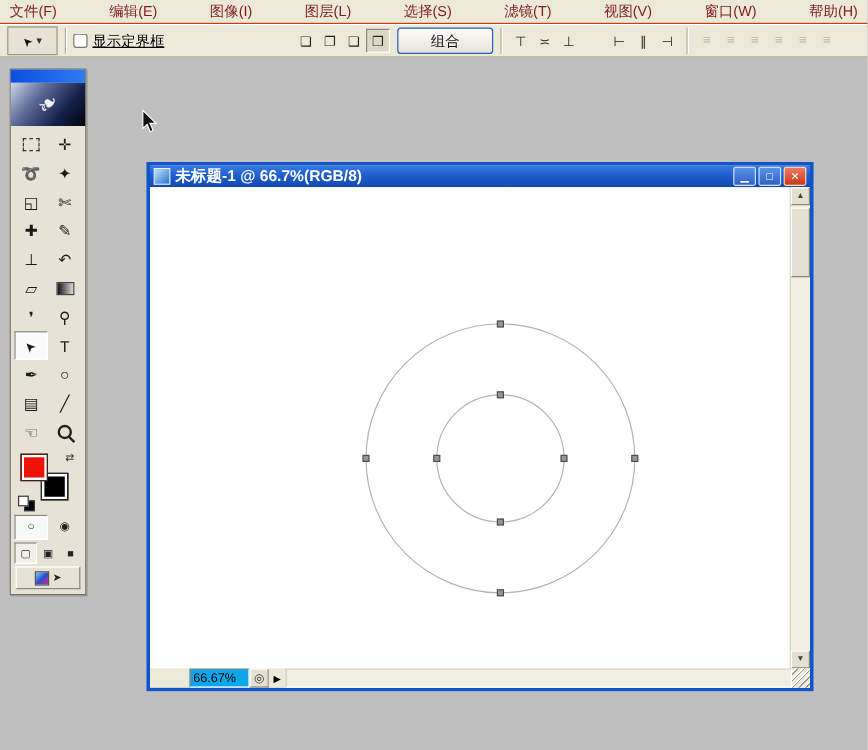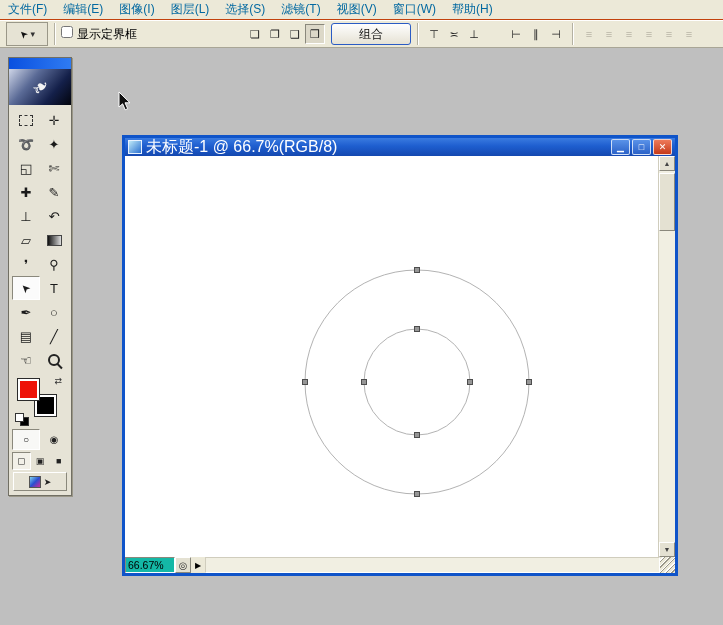--- a/index.html
+++ b/index.html
@@ -6,36 +6,36 @@
   body{
     width:723px;height:625px;position:relative;overflow:hidden;
     background:#bfbfbf;
     font-family:"Liberation Sans","DejaVu Sans",sans-serif;
     -webkit-font-smoothing:antialiased;
   }
   
   .menu-bar{
     position:absolute;left:0;top:0;width:723px;height:19px;
     background:#ece9d8;display:flex;align-items:center;
-    font-size:12px;color:#0369a1;border-bottom:4px solid #c2410c;
+    font-size:12px;color:#7f1d1d;border-bottom:4px solid #c2410c;justify-content:space-between;
   }
   .menu-item{padding:1px 8px;white-space:nowrap;}
   .options-bar{
     position:absolute;left:0;top:20px;width:723px;height:28px;box-sizing:border-box;
     background:#ece9d8;border-top:1px solid #fff;border-bottom:1px solid #a9a696;
     display:flex;align-items:center;gap:6px;padding:0 6px;font-size:12px;
   }
   .tool-preset{
     width:40px;height:22px;border:1px solid #9a9788;background:#e6e3d4;
     display:flex;align-items:center;justify-content:center;gap:3px;
   }
   .tool-preset .arrow{display:inline-block;transform:rotate(-135deg);font-size:10px;color:#111;}
   .tool-preset .dd{font-size:9px;color:#333;}
   .vdiv{width:1px;height:22px;background:#b4b1a2;box-shadow:1px 0 0 #fff;}
-  .chk-wrap{display:flex;align-items:flex-start;gap:4px;}
+  .chk-wrap{display:flex;align-items:center;gap:4px;text-decoration:underline;}
   .chk-wrap input{width:12px;height:12px;margin:0;}
   .sbtn{
     width:18px;height:18px;display:flex;align-items:center;justify-content:center;
     font-size:11px;color:#222;background:#ece9d8;border:1px solid #ece9d8;
   }
   .sbtn.pressed{border-color:#8a887c #fff #fff #8a887c;background:#dcd8c8;}
   .grp{display:flex;align-items:center;}
   .combine-btn{
     min-width:78px;height:20px;border:1px solid #2a5bc4;border-radius:3px;
     background:linear-gradient(180deg,#fefefe,#e6e2d4);
@@ -95,21 +95,21 @@
   
   .doc-window{
     position:absolute;left:122px;top:135px;width:556px;height:441px;box-sizing:border-box;
     border:3px solid #0f54c9;background:#ece9d8;display:flex;flex-direction:column;
   }
   .title-bar{
     height:18px;flex:0 0 18px;display:flex;align-items:center;gap:4px;padding:0 3px;
     background:linear-gradient(180deg,#3a7be0 0%,#1e5ecf 45%,#1448b0 100%);
   }
   .doc-icon{width:12px;height:12px;background:linear-gradient(135deg,#bfeaf8,#2a6fd0);border:1px solid #e8f2ff;flex:0 0 12px;}
-  .title-text{color:#fff;font-weight:normal;font-size:16px;flex:1;white-space:nowrap;overflow:hidden;}
+  .title-text{color:#fff;font-weight:bold;font-size:13px;flex:1;white-space:nowrap;overflow:hidden;}
   .win-btns{display:flex;gap:2px;}
   .win-btn{
     width:17px;height:14px;border:1px solid rgba(255,255,255,.75);border-radius:2px;
     color:#fff;font-size:9px;line-height:1;display:flex;align-items:center;justify-content:center;
     background:linear-gradient(180deg,#5a92e8,#2b62c8);
   }
   .win-btn.close{background:linear-gradient(180deg,#ee7a5a,#c53a1a);}
   .doc-body{flex:1;display:flex;min-height:0;}
   .canvas{flex:1;background:#fff;position:relative;overflow:hidden;}
   .drawing{position:absolute;left:0;top:0;}
@@ -118,21 +118,21 @@
     height:15px;flex:0 0 15px;display:flex;align-items:center;justify-content:center;
     font-size:7px;color:#444;background:#e4e1d2;
     border:1px solid #fff;border-right-color:#8a887c;border-bottom-color:#8a887c;box-sizing:border-box;
   }
   .scroll-spacer{flex:1;position:relative;}
   .scroll-thumb{
     position:absolute;left:0;top:2px;right:0;height:58px;background:#e4e1d2;
     border:1px solid #fff;border-right-color:#8a887c;border-bottom-color:#8a887c;box-sizing:border-box;
   }
   .status-bar{height:16px;flex:0 0 16px;display:flex;align-items:stretch;font-size:10.5px;background:#ece9d8;}
-  .sunken{border:1px solid;border-color:#8a887c #fff #fff #8a887c;background:#14b8a6;box-sizing:border-box;}
+  .sunken{border:1px solid;border-color:#8a887c #fff #fff #8a887c;background:#0ea5e9;box-sizing:border-box;margin-left:33px;}
   .zoom-field{width:50px;display:flex;align-items:center;}
   .zoom-field input{width:100%;border:none;background:transparent;font-size:10.5px;padding:0 2px;font-family:inherit;}
   .status-icon-btn{
     width:16px;display:flex;align-items:center;justify-content:center;font-size:10px;color:#333;
     background:#e4e1d2;border:1px solid #fff;border-right-color:#8a887c;border-bottom-color:#8a887c;box-sizing:border-box;
   }
   .doc-info{width:226px;display:flex;align-items:center;justify-content:center;color:#111;white-space:nowrap;overflow:hidden;}
   .expand-btn{width:14px;display:flex;align-items:center;justify-content:center;font-size:8px;color:#000;background:#ece9d8;}
   .hscroll-track{flex:1;background:#f1efe2;border:1px solid;border-color:#d0cdbd #fff #fff #d0cdbd;box-sizing:border-box;}
   .size-grip{

